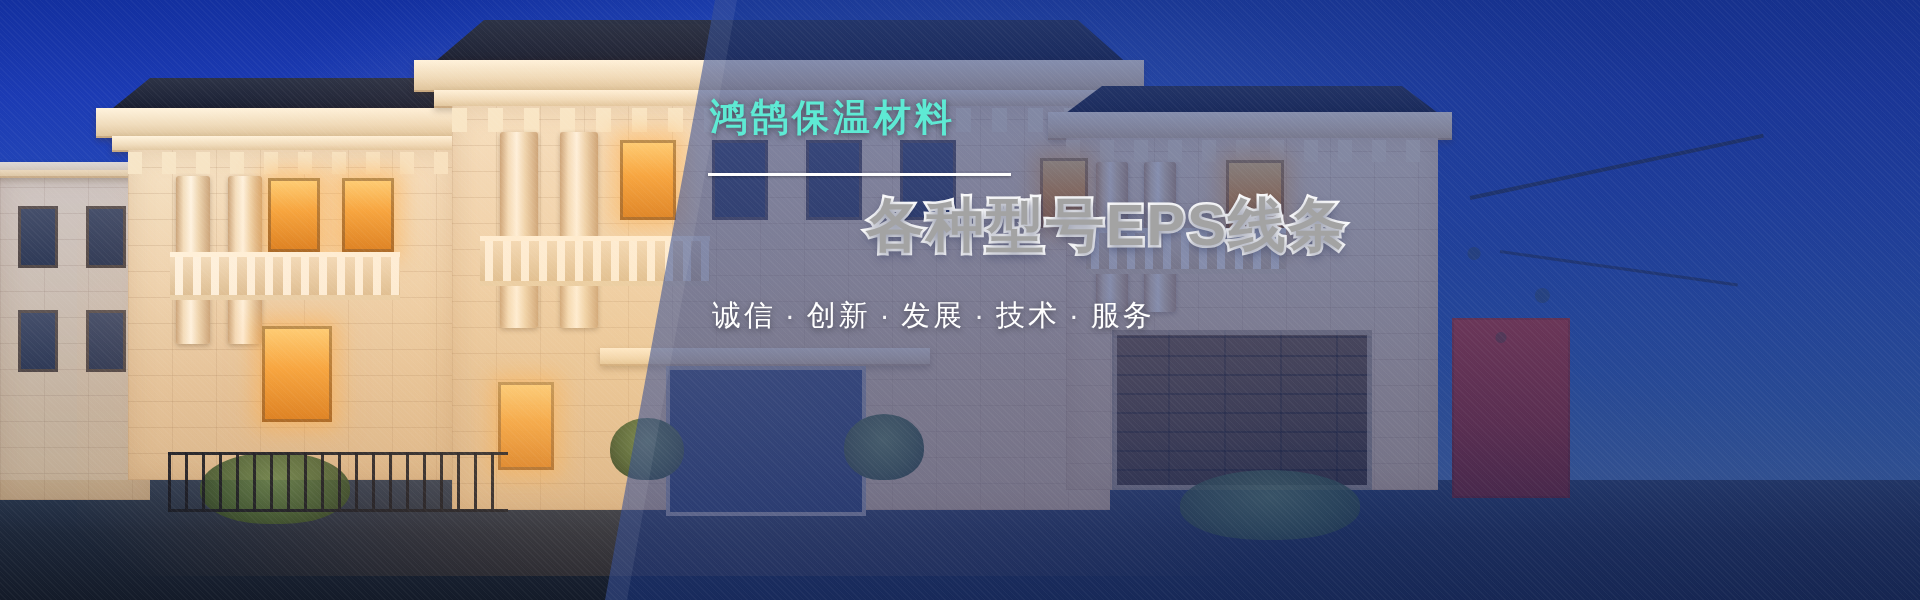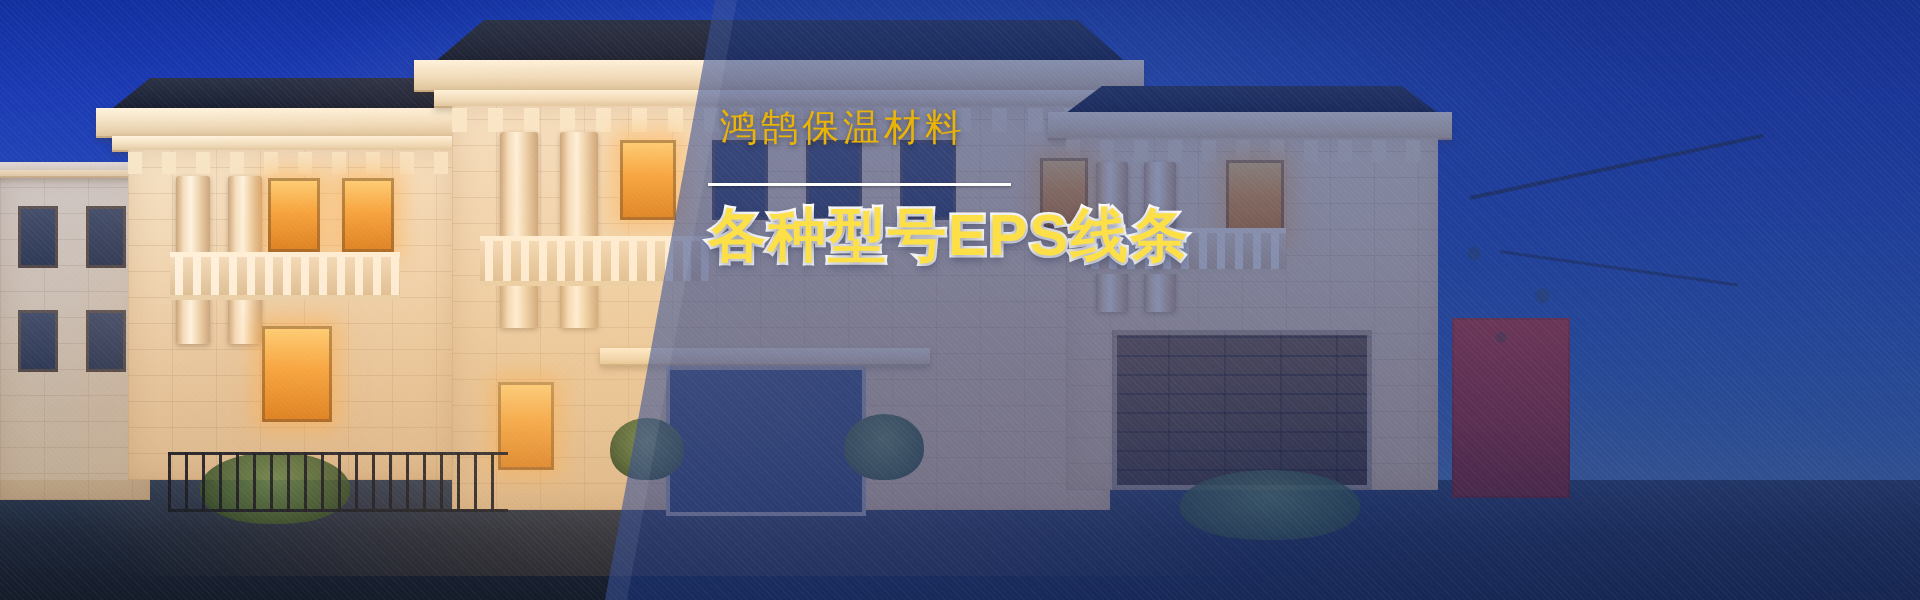--- a/index.html
+++ b/index.html
@@ -145,48 +145,49 @@
     pointer-events:none;
   }
 
   
   .copy{
     position:absolute;
     left:708px;top:96px;width:640px;
     z-index:6;
   }
   .brand{
-    color:#eab308;
+    color:#5eead4;
     font-size:37px;
-    font-weight:400;
+    font-weight:700;
     letter-spacing:4px;
     line-height:1.1;
     text-shadow:0 2px 6px rgba(0,0,0,.45);
-    margin:12px;
+    margin:2px;
   }
   .rule{
     width:303px;height:3px;
     background:#ffffff;
     margin:34px 0 0 0;
     box-shadow:0 1px 3px rgba(0,0,0,.35);
   }
   .headline{
     margin:14px 0 0 0;
   }
   .headline .hl{
     display:block;
     font-size:58px;
     font-weight:700;
     letter-spacing:2px;
     line-height:1.22;
-    color:#fde047;
+    color:#a3a3a3;
     -webkit-text-stroke:5px #ffffff;
     paint-order:stroke fill;
     text-shadow:0 4px 10px rgba(20,30,70,.5);
     white-space:nowrap;
+    text-align:right;
   }
   .tagline{
     margin:36px 0 0 4px;
     color:#ffffff;
     font-size:29px;
     font-weight:400;
     letter-spacing:3px;
     white-space:nowrap;
     text-shadow:0 2px 6px rgba(0,0,0,.45);
   }
@@ -288,15 +289,18 @@
   <div class="copy">
 
     <div class="brand">鸿鹄保温材料</div>
 
     <div class="rule"></div>
 
     <div class="headline">
       <span class="hl">各种型号EPS线条</span>
     </div>
 
+    <div class="tagline">
+      <span>诚信</span><span class="sep">·</span><span>创新</span><span class="sep">·</span><span>发展</span><span class="sep">·</span><span>技术</span><span class="sep">·</span><span>服务</span>
+    </div>
 
   </div>
 </div>
 
 </body></html>

